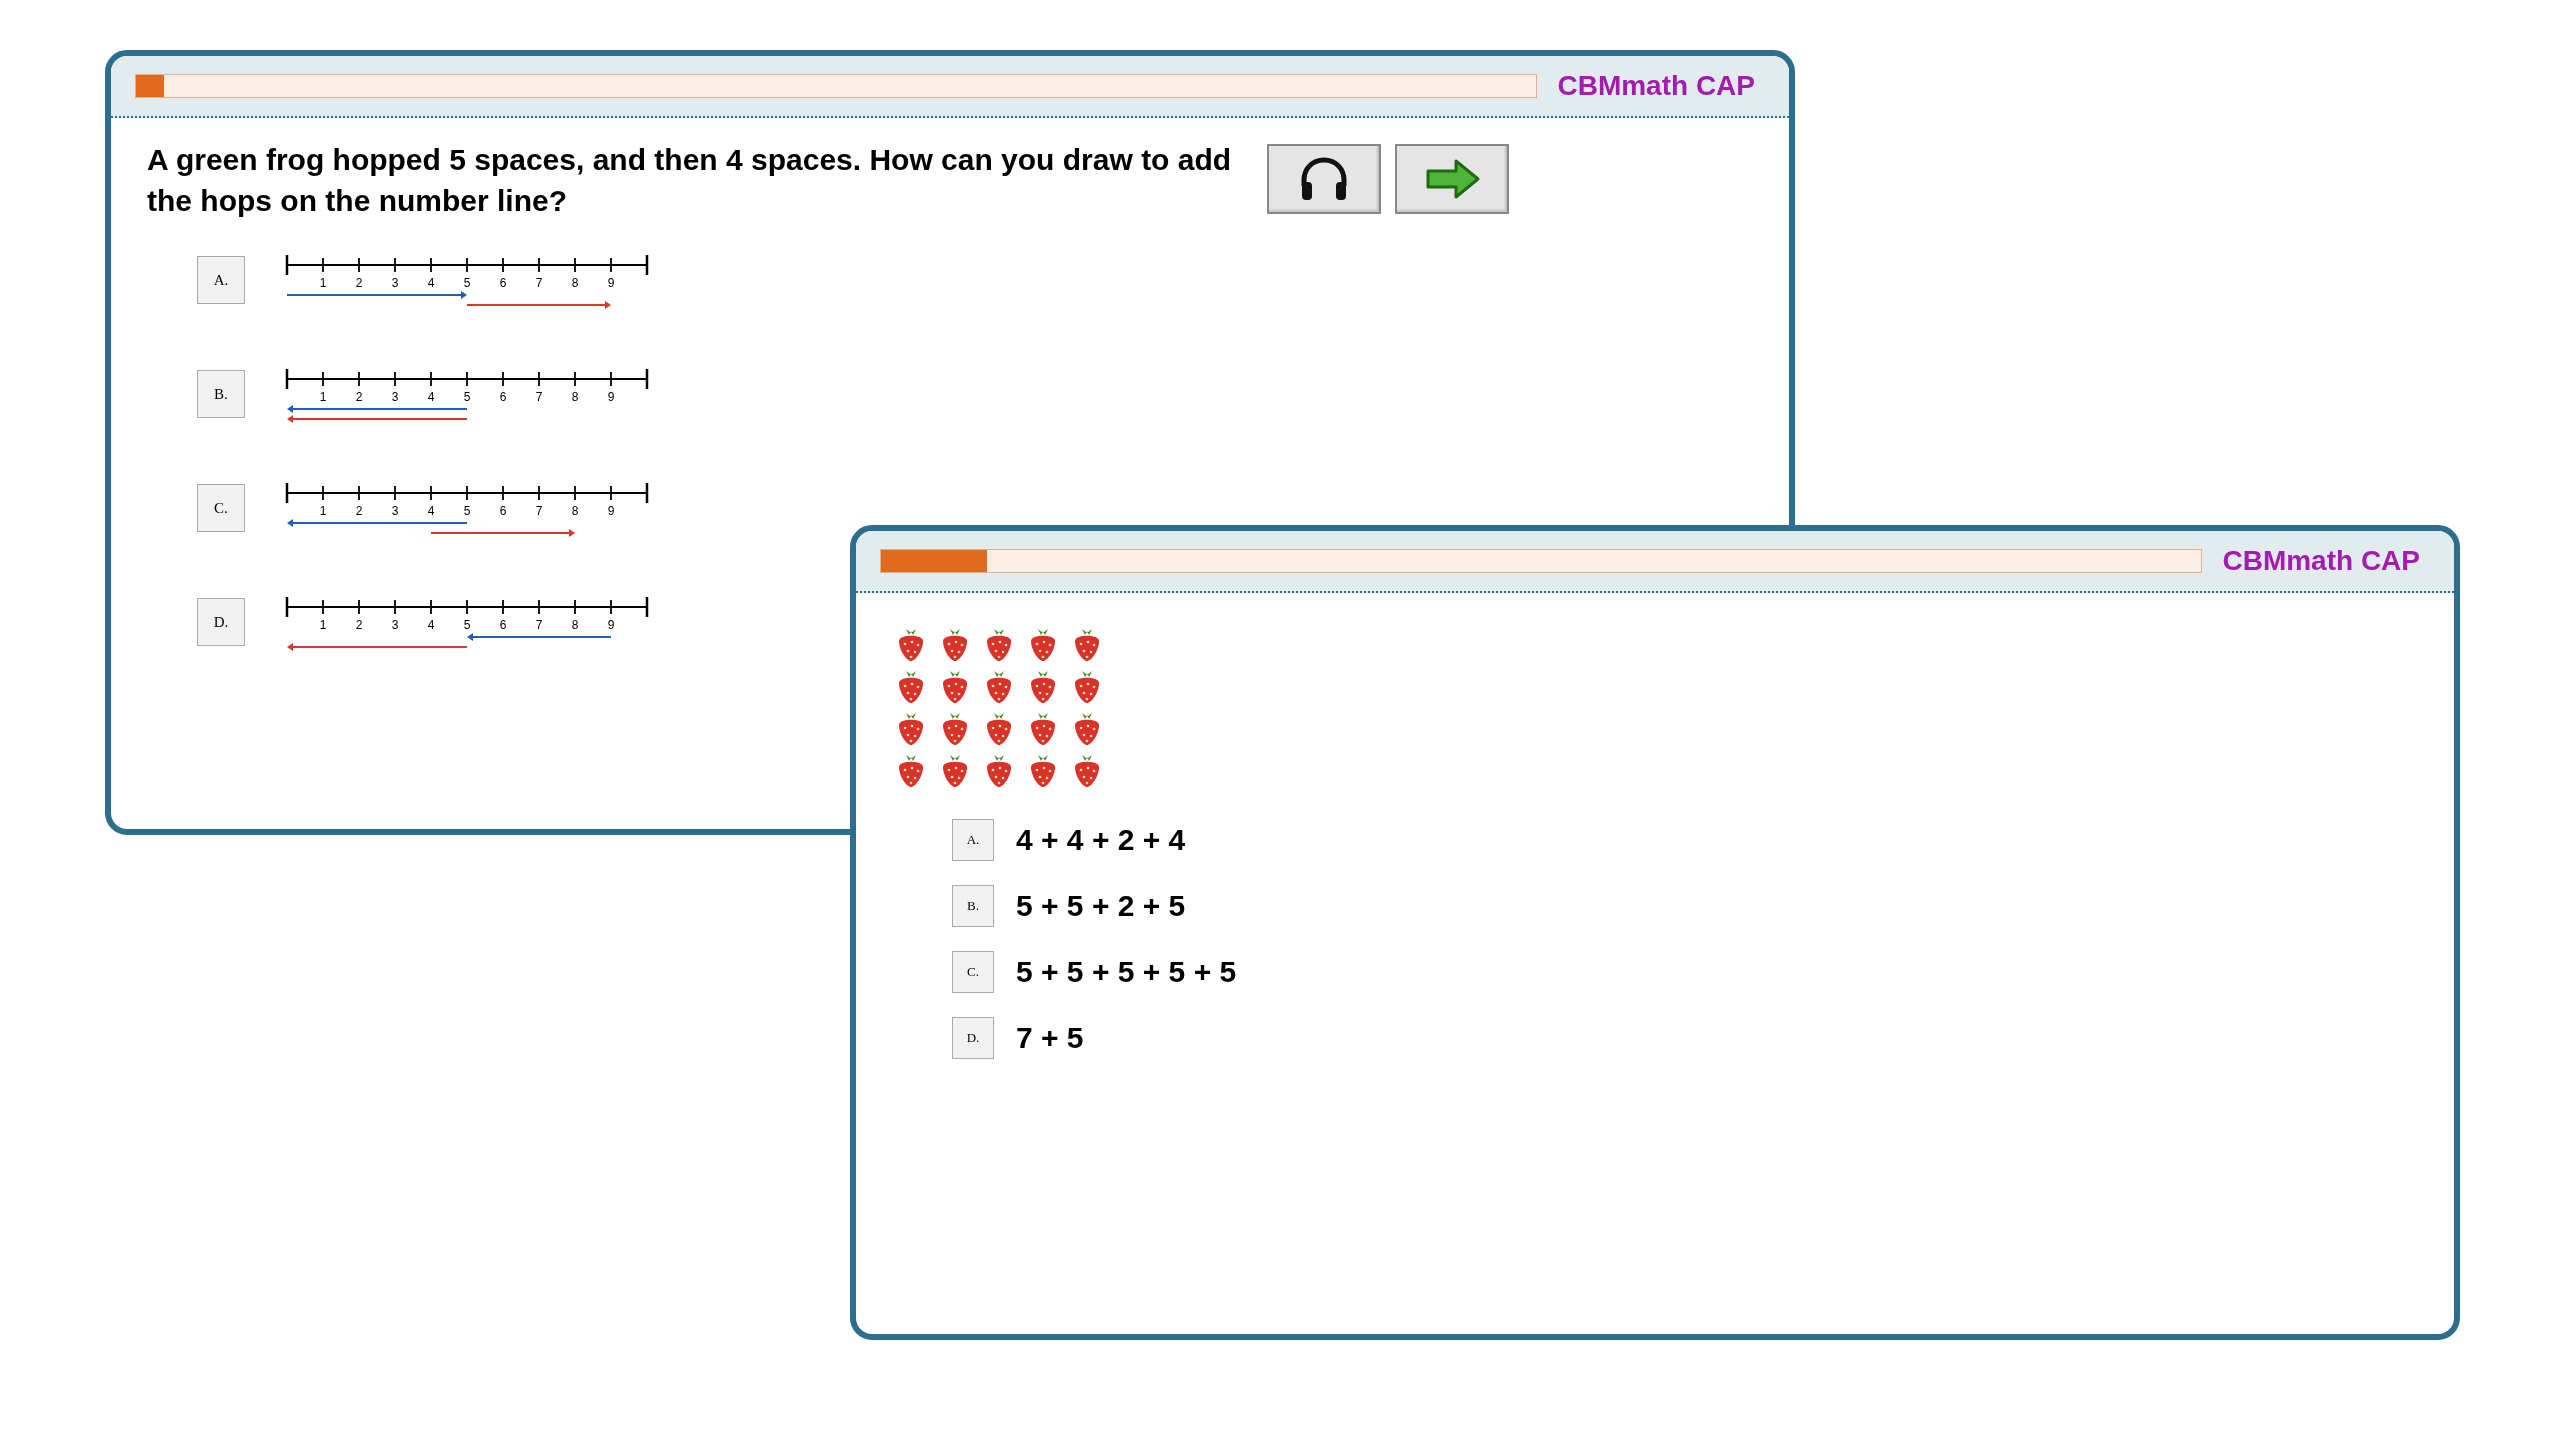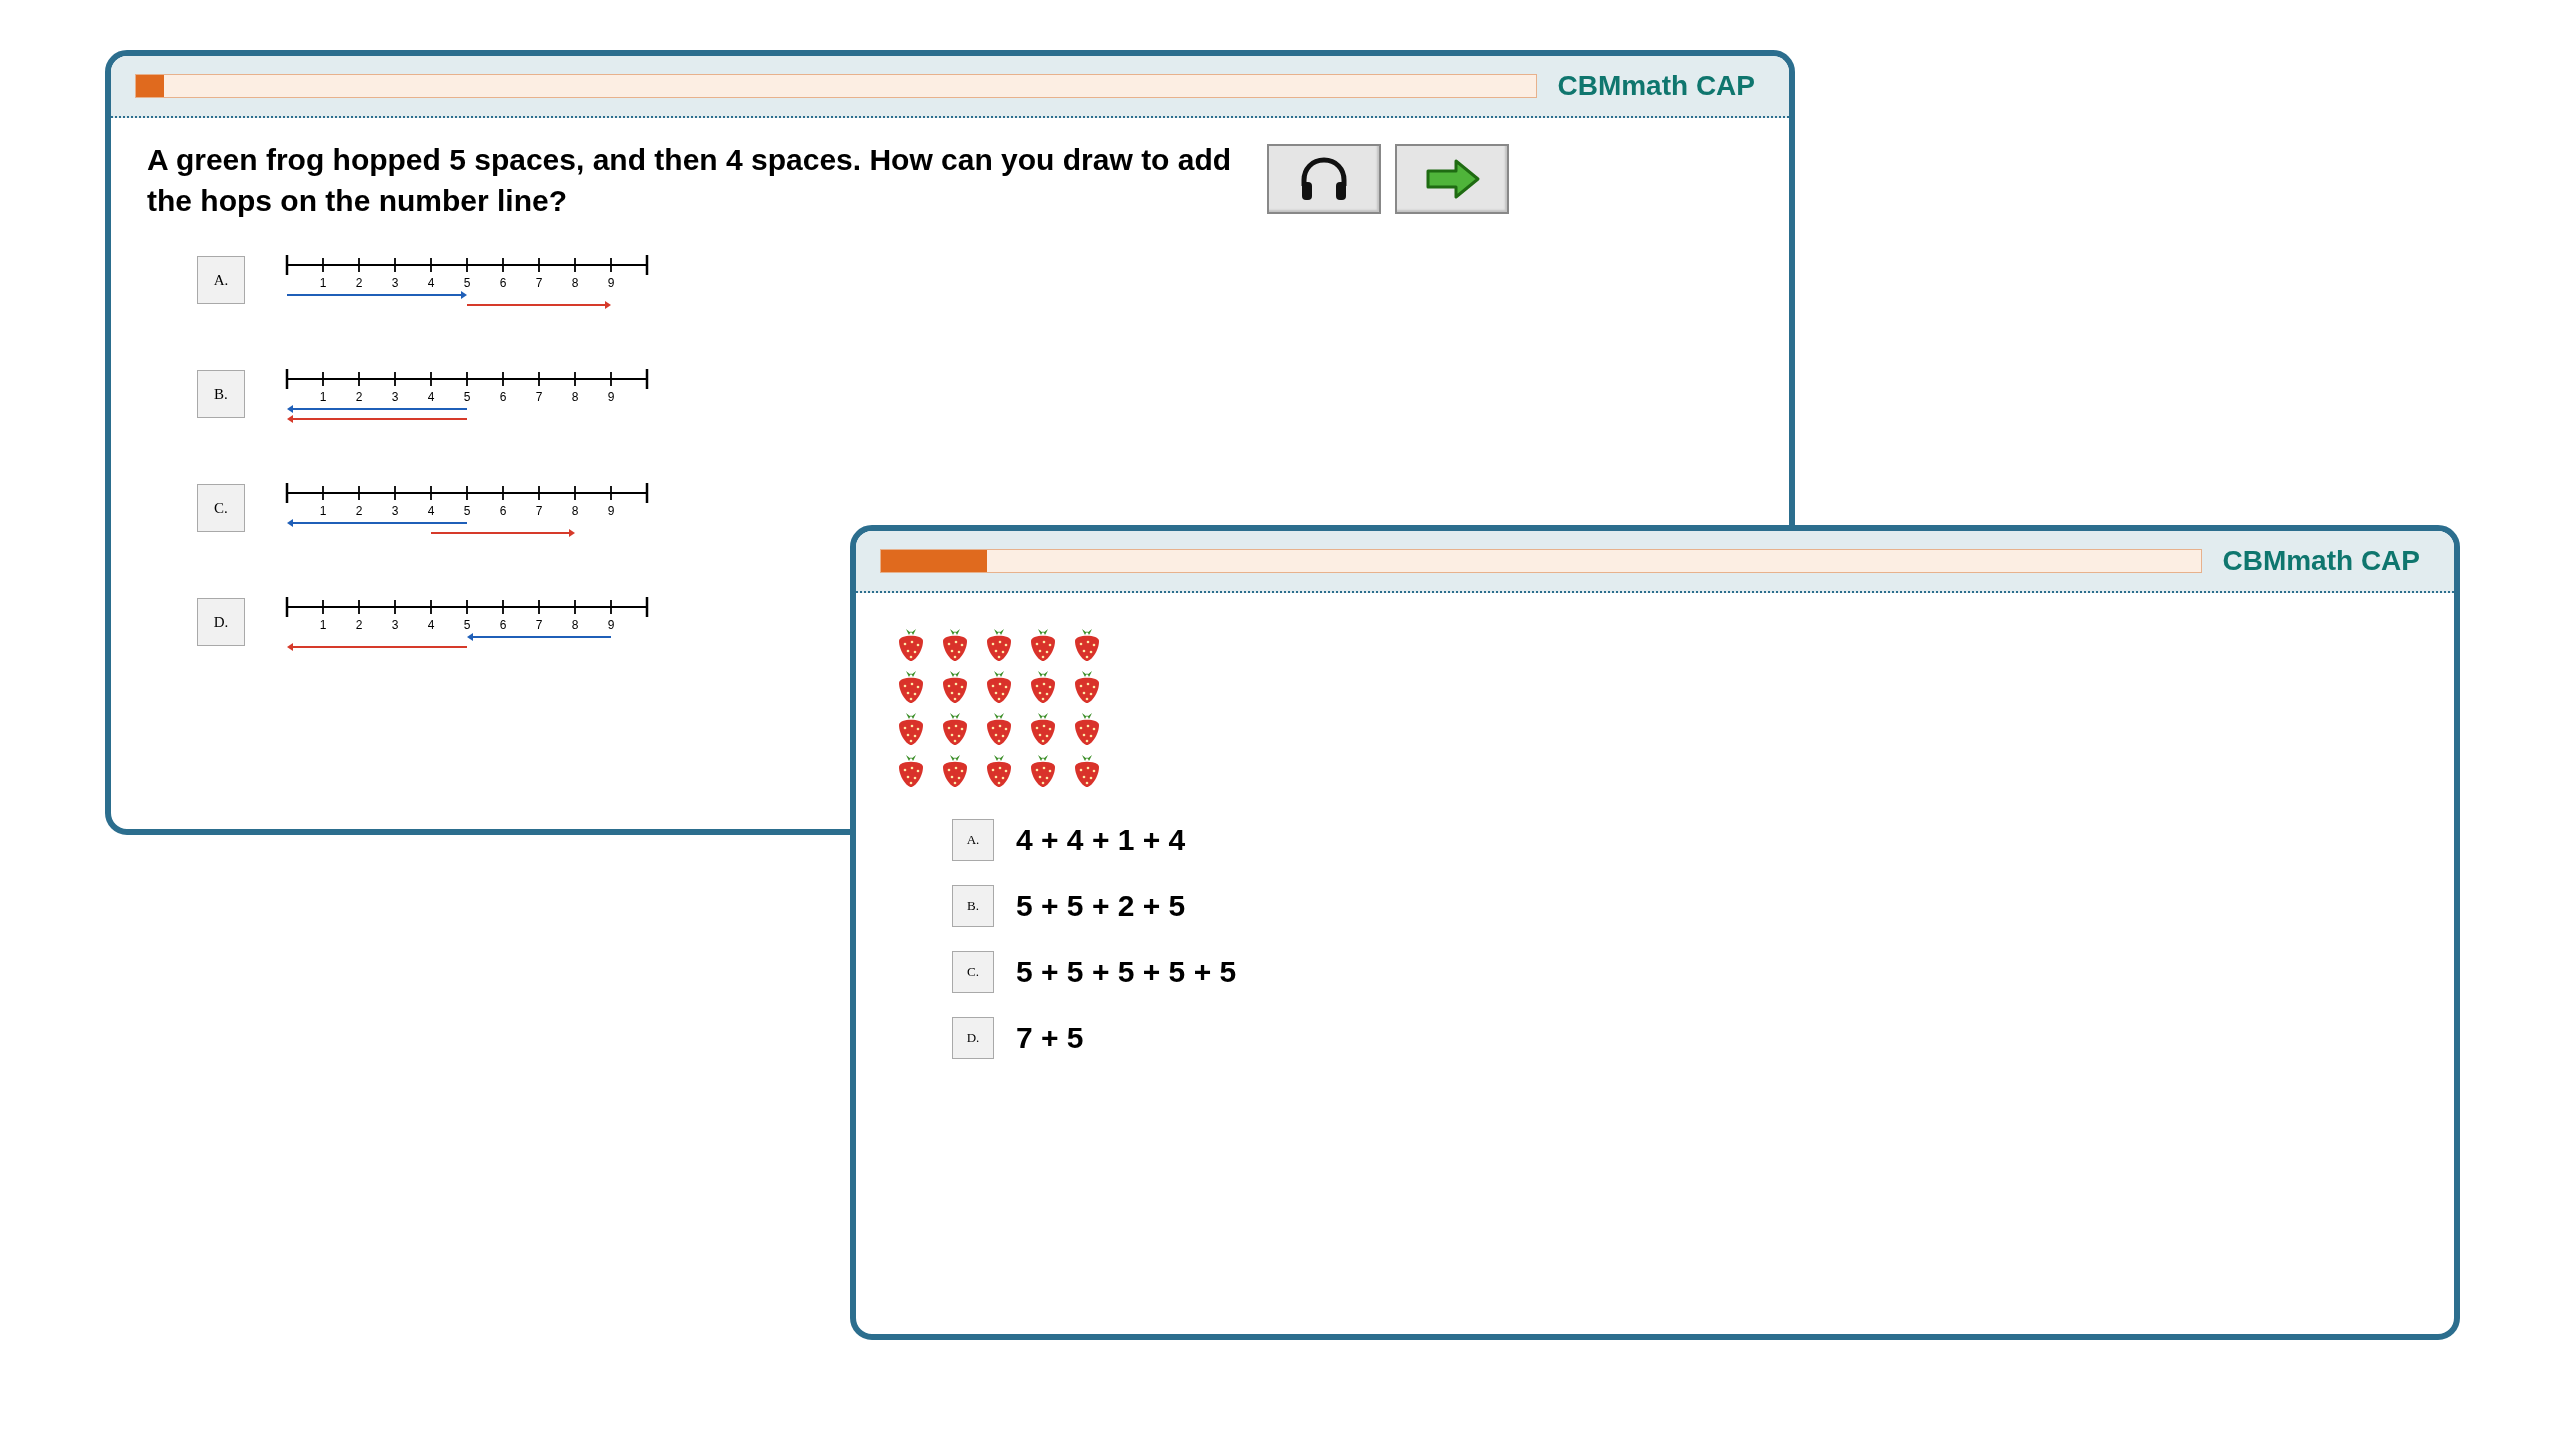--- a/index.html
+++ b/index.html
@@ -41,21 +41,21 @@
     position: absolute;
     left: 0;
     top: 0;
     bottom: 0;
     background: #e06a1e;
   }
 
   .brand {
     font-size: 28px;
     font-weight: bold;
-    color: #0f766e;
+    color: #a21caf;
     white-space: nowrap;
     padding-right: 10px;
   }
 
   .body {
     padding: 22px 36px 40px;
   }
 
   .question-row {
     display: flex;
@@ -511,21 +511,21 @@
     <circle cx="16" cy="22" r="1.3" fill="#ffe9a8"></circle>
     <circle cx="23" cy="23" r="1.3" fill="#ffe9a8"></circle>
     <circle cx="19" cy="28" r="1.3" fill="#ffe9a8"></circle>
   </svg></span>
         </div>
       </div>
 
     <div class="choices" id="p2choices" style="padding-left:60px;">
         <div class="choice-row tight">
     <div class="choice-btn small">A.</div>
-    <div class="choice-content-text">4 + 4 + 1 + 4</div>
+    <div class="choice-content-text">4 + 4 + 2 + 4</div>
         </div>
         <div class="choice-row tight">
     <div class="choice-btn small">B.</div>
     <div class="choice-content-text">5 + 5 + 2 + 5</div>
         </div>
         <div class="choice-row tight">
     <div class="choice-btn small">C.</div>
     <div class="choice-content-text">5 + 5 + 5 + 5 + 5</div>
         </div>
         <div class="choice-row tight">

